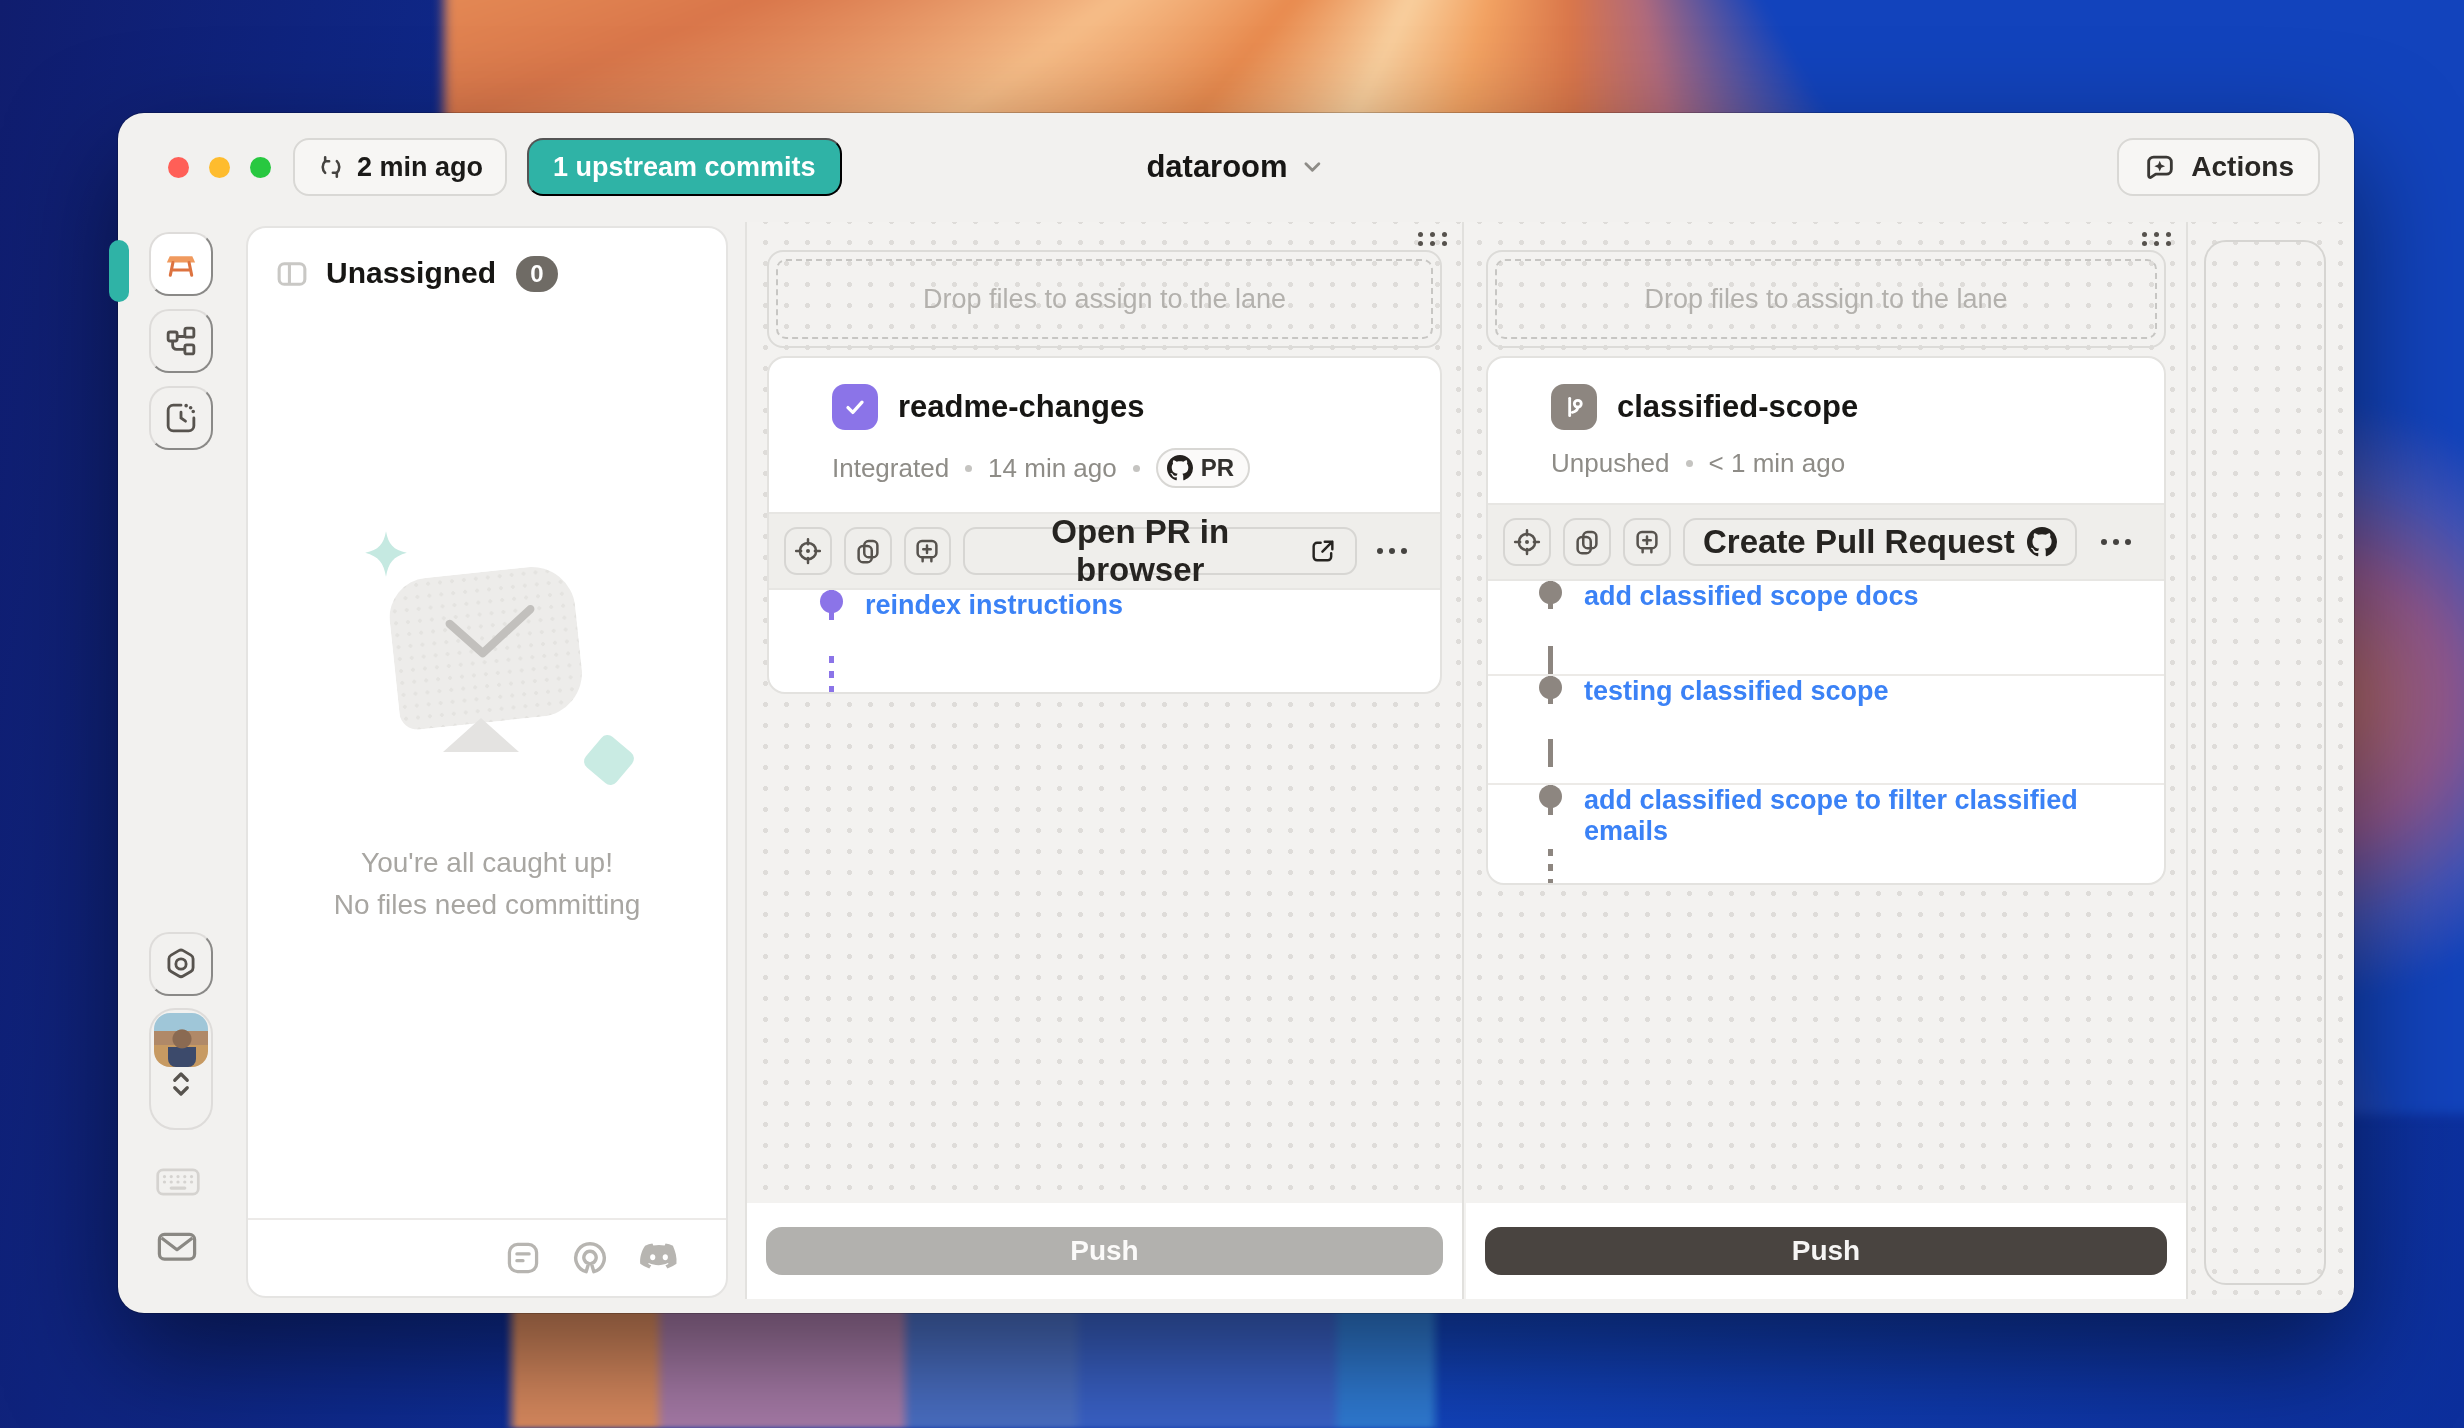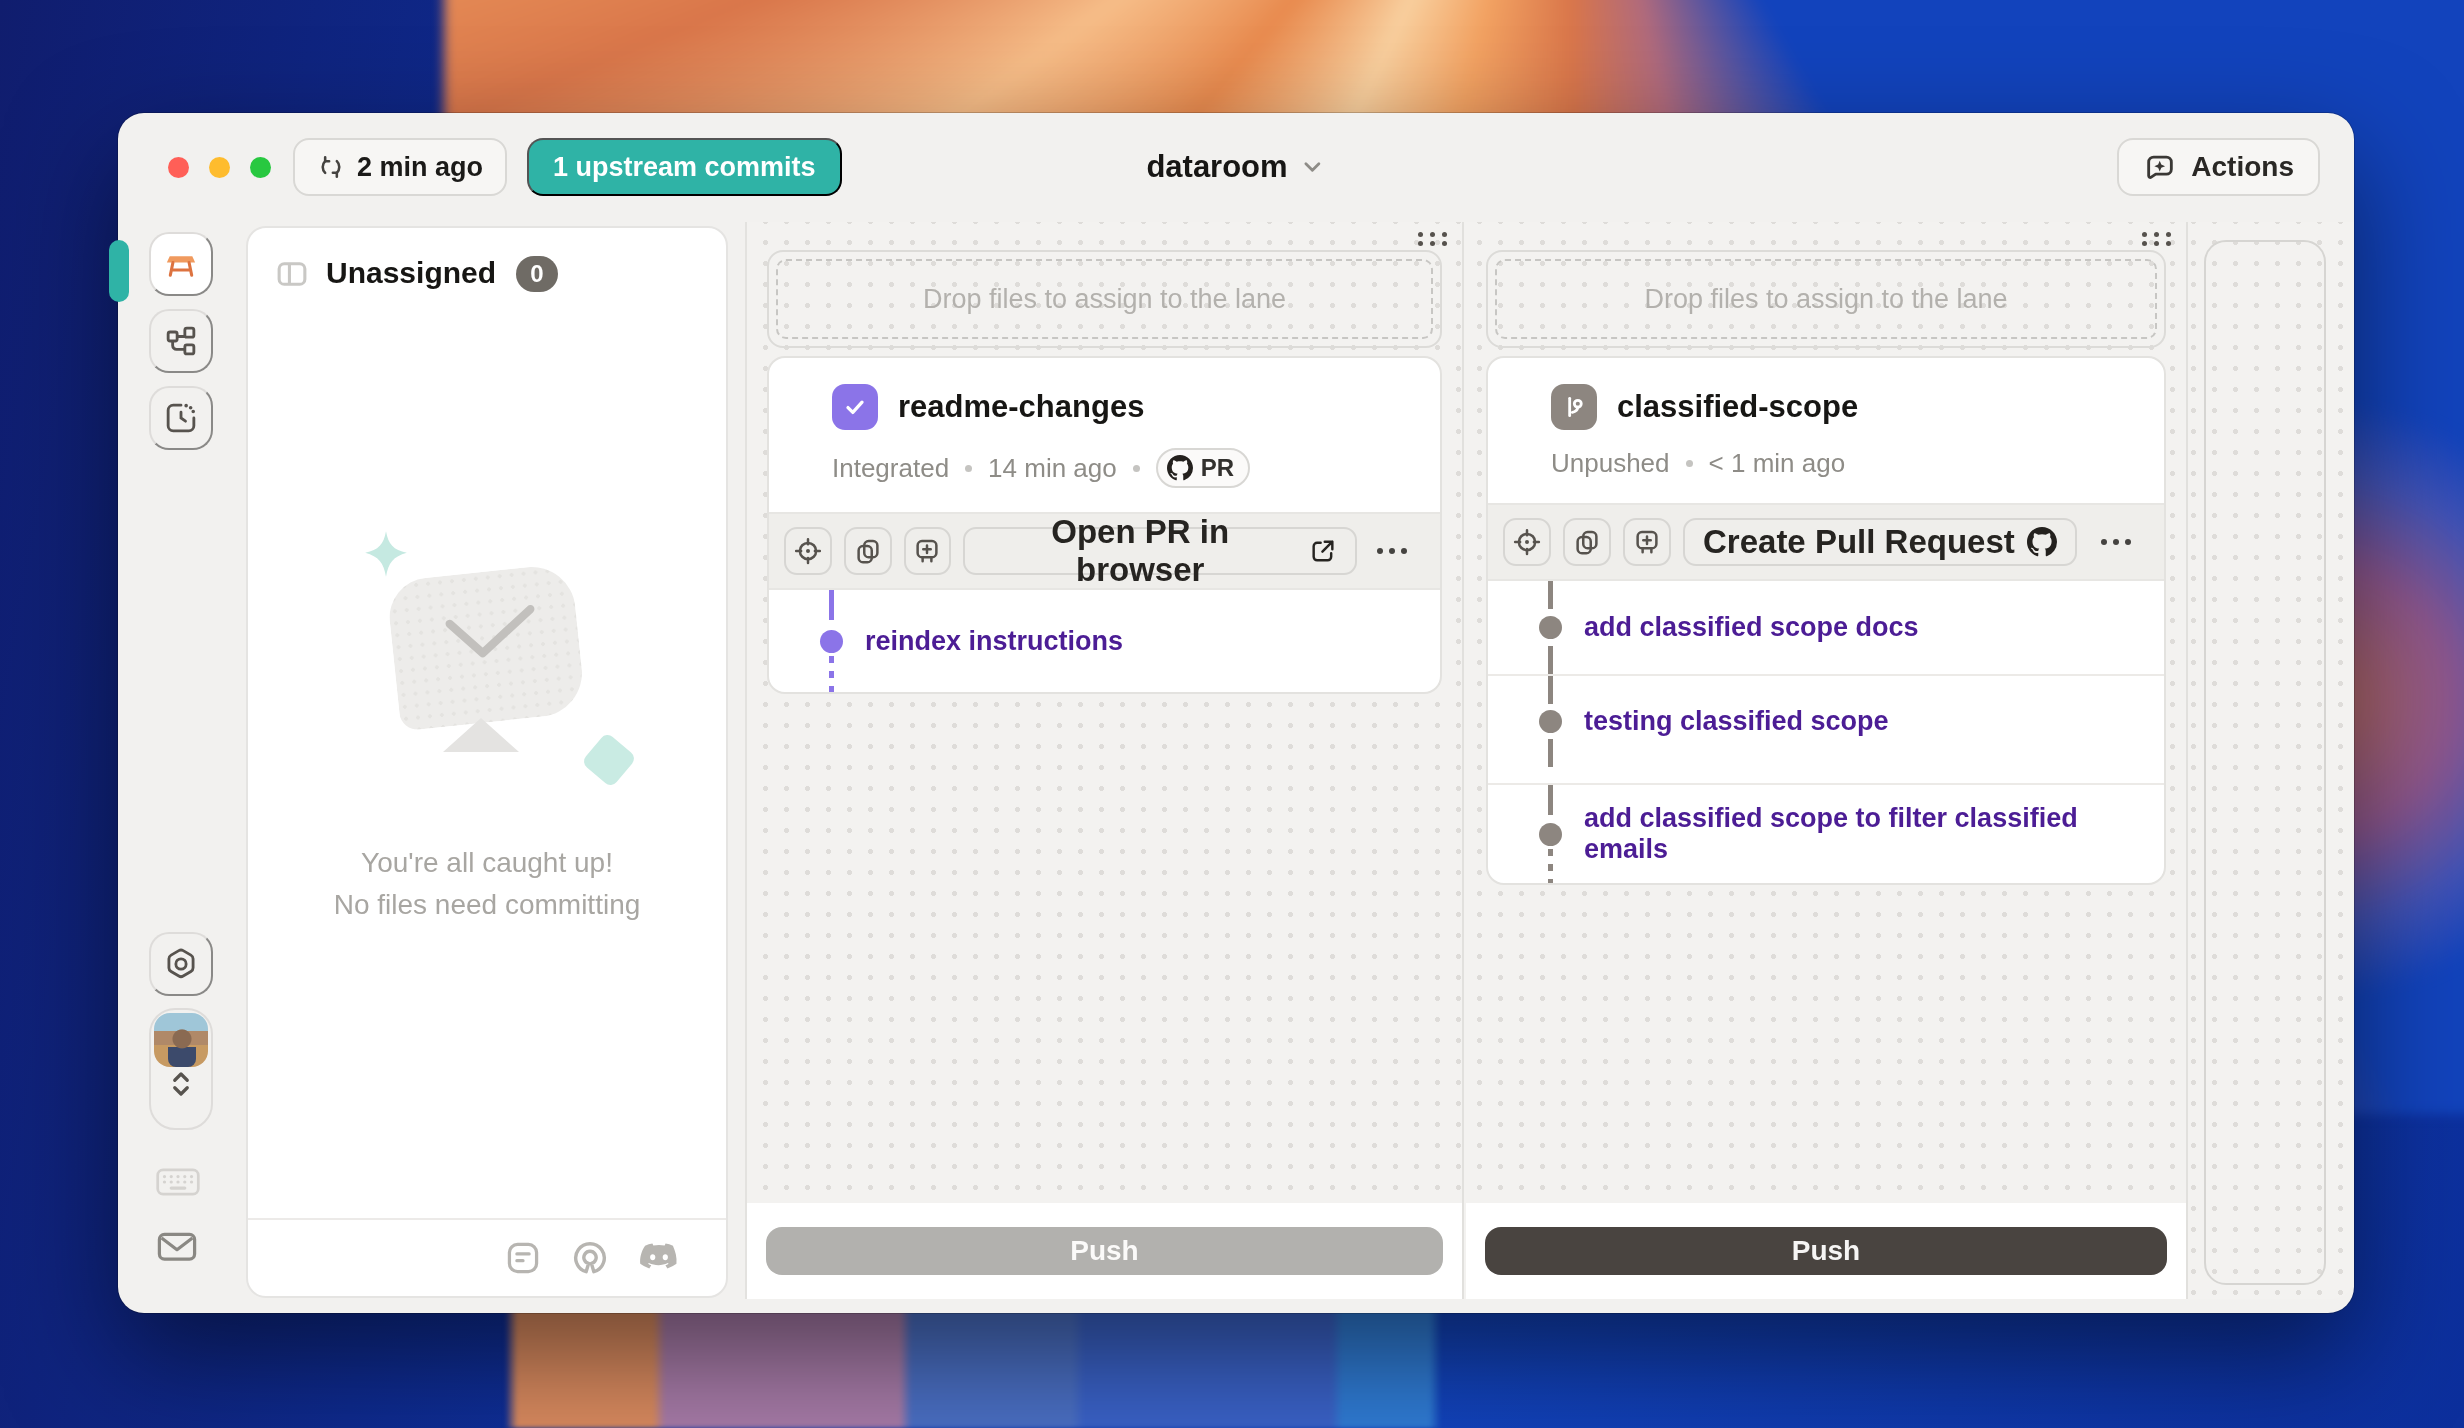--- a/index.html
+++ b/index.html
@@ -137,22 +137,22 @@
   .card-toolbar { display:flex; align-items:center; gap:12px; padding:13px 15px;
     background:#efeeeb; border-top:2px solid #e7e6e3; border-bottom:2px solid #e7e6e3; }
   .tool-btn { width:48px; height:48px; border-radius:13px; border:2px solid #d7d6d3;
     display:grid; place-items:center; background:transparent; cursor:pointer; }
   .cta-btn { height:48px; border-radius:13px; border:2px solid #d7d6d3; background:transparent;
     padding:0 18px; display:flex; align-items:center; gap:12px;
     font-size:33px; font-weight:600; color:#262421; cursor:pointer; font-family:inherit; }
   .kebab { margin-left:auto; margin-right:10px; display:flex; gap:6px; cursor:pointer; padding:8px; }
   .kebab i { width:6px; height:6px; border-radius:50%; background:#454340; }
 
-  .commit-row { position:relative; display:flex; align-items:center; padding-left:96px;
-    font-size:27px; font-weight:600; color:#4c1d95; }
+  .commit-row { position:relative; display:flex; align-items:flex-start; padding-left:96px;
+    font-size:27px; font-weight:600; color:#3b82f6; }
   .commit-row + .commit-row { border-top:2px solid #eceae7; }
   .commit-row .line-top { position:absolute; left:60px; top:0; width:5px; }
   .commit-row .line-bot { position:absolute; left:60px; bottom:0; width:5px; }
   .commit-row .cdot { position:absolute; left:51px; width:23px; height:23px; border-radius:50%; }
   .purple-ac { background:#8b74e8; }
   .gray-ac { background:#8d8680; }
   .dotted-p { background:repeating-linear-gradient(to bottom,#8b74e8 0 7px,transparent 7px 15px); }
   .dotted-g { background:repeating-linear-gradient(to bottom,#8d8680 0 7px,transparent 7px 15px); }
 
   .lane-footer { position:absolute; left:0; right:0; bottom:0; height:96px; background:#ffffff;

